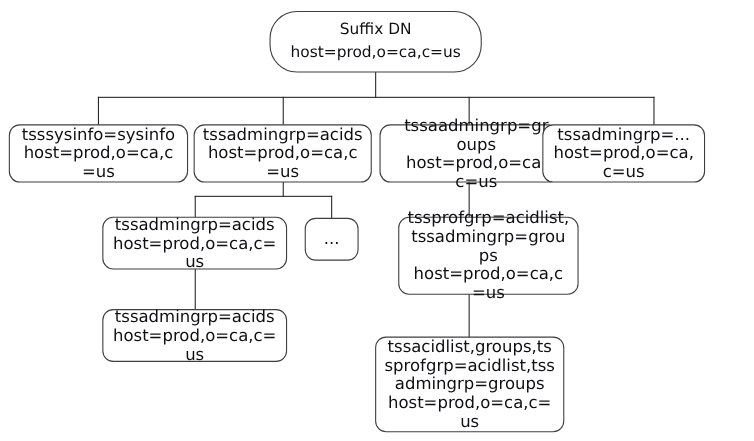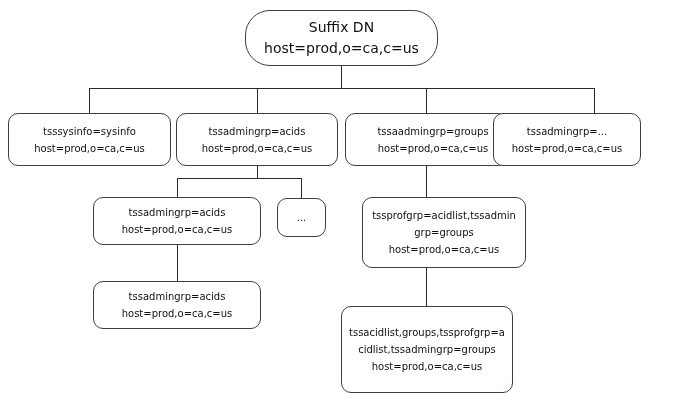--- a/index.html
+++ b/index.html
@@ -20,21 +20,21 @@
     position: absolute;
     box-sizing: border-box;
     background: #ffffff;
     border: 1px solid #3f3f3f;
     border-radius: 10px;
     display: flex;
     flex-direction: column;
     align-items: center;
     justify-content: center;
     text-align: center;
-    font-size: 10px;
+    font-size: 15px;
     line-height: 17px;
     padding: 2px 7px;
     word-break: break-all;
     z-index: 2;
   }
   .node .line { display: block; width: 100%; }
   .node.root {
     font-size: 14px;
     line-height: 21px;
     border-radius: 25px;

